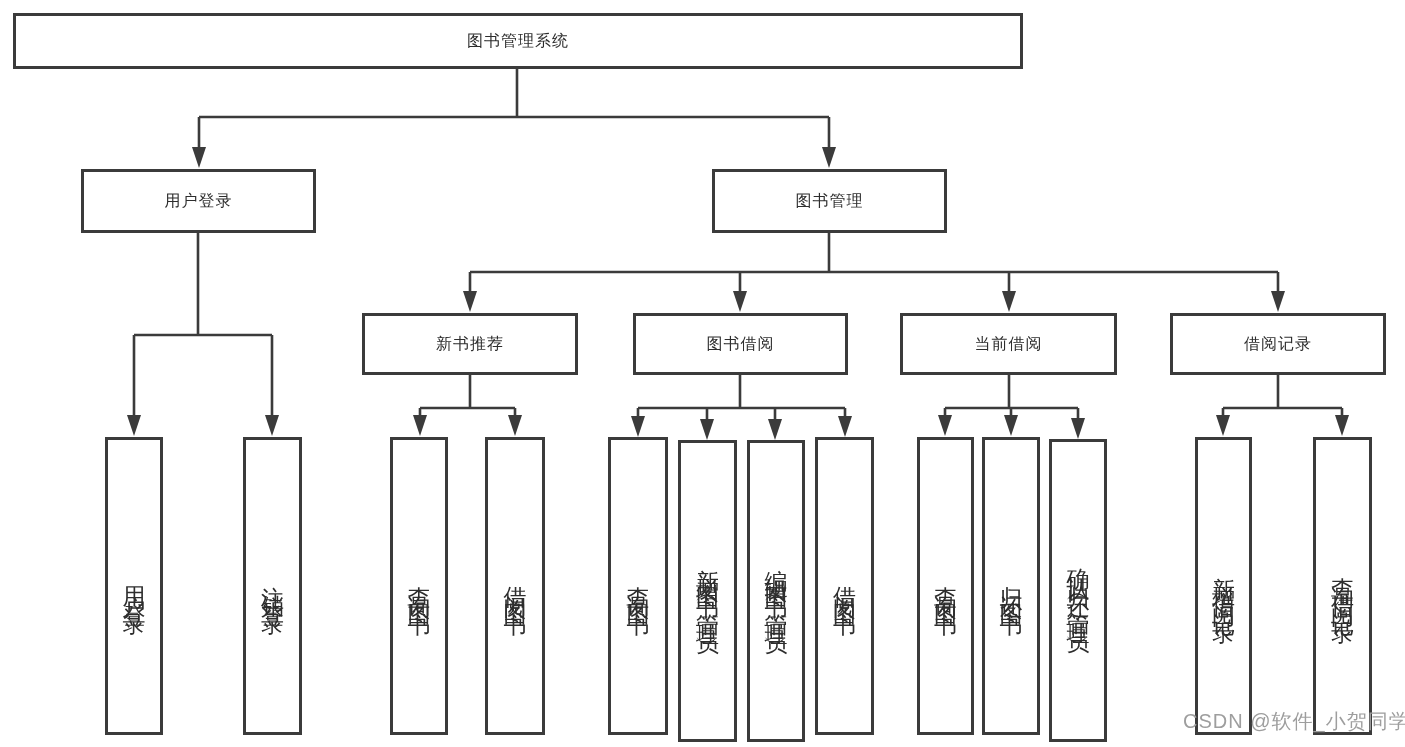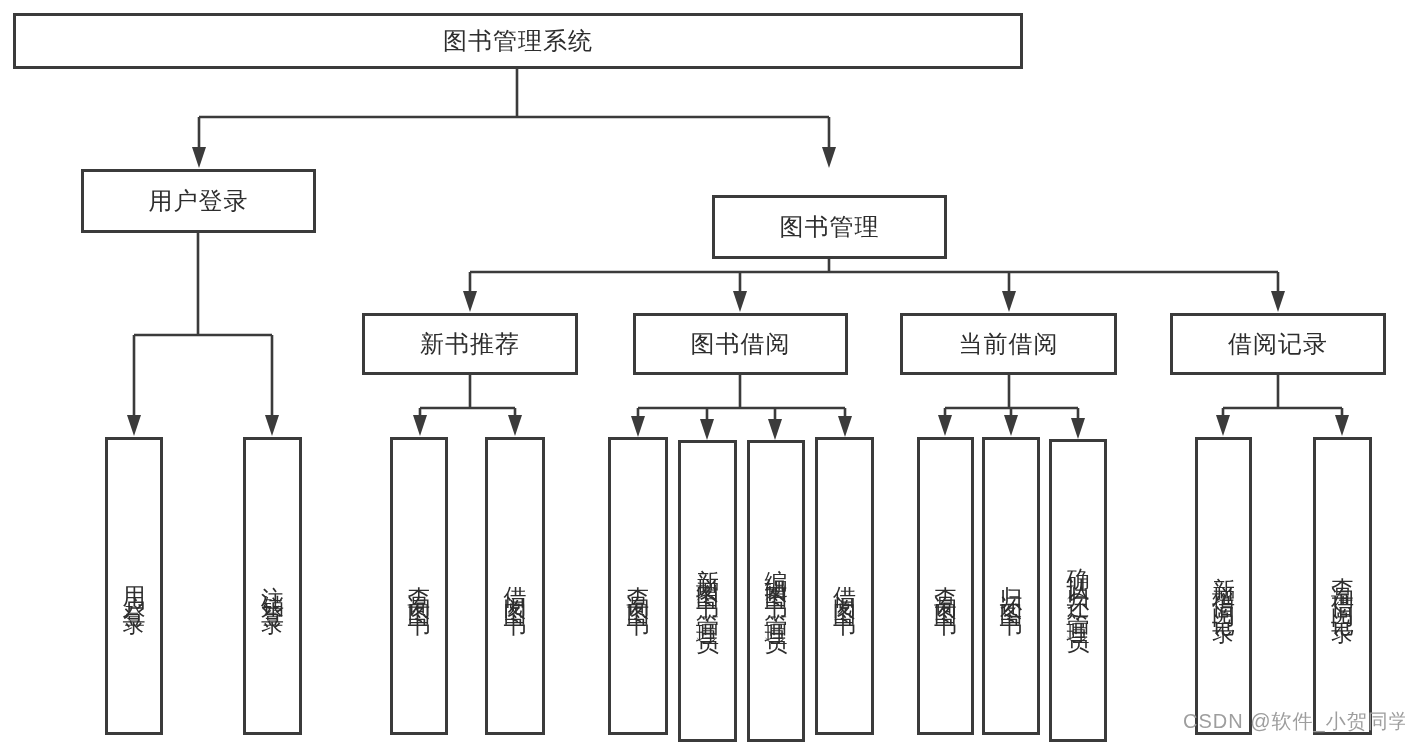--- a/index.html
+++ b/index.html
@@ -20,21 +20,21 @@
   .wires{position:absolute;left:0;top:0;width:1405px;height:747px;}
   .wires path{fill:none;stroke:var(--line);stroke-width:2.6;}
   .wires polygon{fill:var(--line);stroke:none;}
   .hbox{
     position:absolute;
     border:3px solid var(--line);
     background:#fff;
     display:flex;align-items:center;justify-content:center;
   }
   .hbox .lbl{
-    font-size:24px;
+    font-size:16px;
     letter-spacing:1px;
     color:var(--text);
     white-space:nowrap;
   }
   .vbox{
     position:absolute;
     border:3px solid var(--line);
     background:#fff;
     display:flex;align-items:center;justify-content:center;
     top:437px;height:298px;
@@ -103,21 +103,21 @@
     </g>
   </svg>
 
   <div class="hbox" style="left:13px;top:13px;width:1010px;height:56px;">
     <span class="lbl">图书管理系统</span>
   </div>
 
   <div class="hbox" style="left:81px;top:169px;width:235px;height:64px;">
     <span class="lbl">用户登录</span>
   </div>
-  <div class="hbox" style="left:712px;top:169px;width:235px;height:64px;margin-top:26px;">
+  <div class="hbox" style="left:712px;top:169px;width:235px;height:64px;">
     <span class="lbl">图书管理</span>
   </div>
 
   <div class="hbox" style="left:362px;top:313px;width:216px;height:62px;">
     <span class="lbl">新书推荐</span>
   </div>
   <div class="hbox" style="left:900px;top:313px;width:217px;height:62px;">
     <span class="lbl">当前借阅</span>
   </div>
   <div class="hbox" style="left:633px;top:313px;width:215px;height:62px;">

